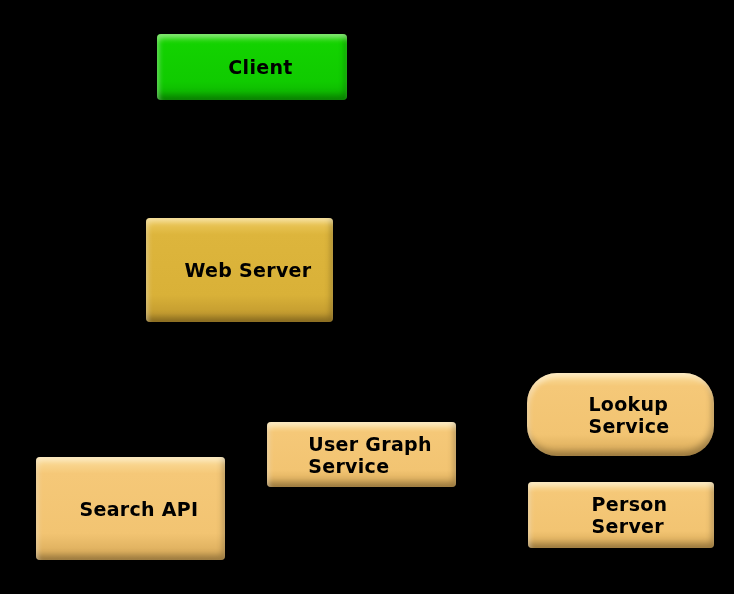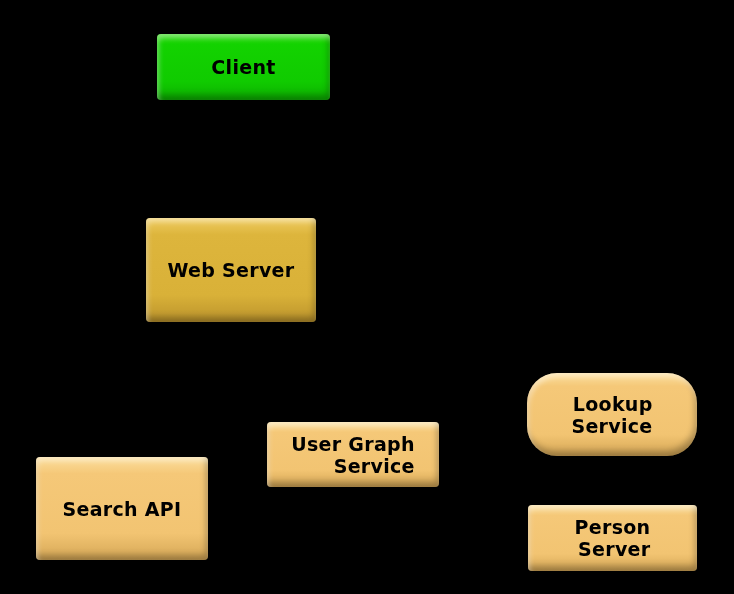--- a/index.html
+++ b/index.html
@@ -13,51 +13,52 @@
     height: 594px;
     background: #000000;
     overflow: hidden;
     font-family: "DejaVu Sans", sans-serif;
   }
   .node {
     position: absolute;
     display: flex;
     align-items: center;
     justify-content: center;
-    text-align: right;
+    text-align: left;
     color: #000000;
     font-weight: 700;
     font-size: 19px;
     line-height: 22px;
     letter-spacing: 0.3px;
     border-radius: 4px;
     box-shadow:
       inset 2px 4px 5px rgba(255, 255, 255, 0.40),
       inset -2px -5px 6px rgba(0, 0, 0, 0.28),
       0 4px 7px rgba(0, 0, 0, 0.65);
+    padding-left: 17px;
   }
   .node .label {
     white-space: pre-line;
     padding: 0 8px;
   }
   .fill-green {
     background: linear-gradient(180deg, #33da18 0%, #13d200 16%, #10cb00 72%, #0db000 100%);
   }
   .fill-gold {
     background: linear-gradient(180deg, #f0cd62 0%, #ddb53c 16%, #d9b138 74%, #bb932c 100%);
   }
   .fill-tan {
     background: linear-gradient(180deg, #fbdf9e 0%, #f5c878 16%, #f2c472 74%, #d5a756 100%);
   }
   .node-client             { left: 157px; top: 34px;  width: 173px; height: 66px;  }
   .node-web-server         { left: 146px; top: 218px; width: 170px; height: 104px; }
   .node-search-api         { left: 36px;  top: 457px; width: 172px; height: 103px; }
   .node-user-graph-service { left: 267px; top: 422px; width: 172px; height: 65px;  }
   .node-lookup-service     { left: 527px; top: 373px; width: 170px; height: 83px; border-radius: 30px;  }
-  .node-person-server      { left: 528px; top: 505px; width: 169px; height: 66px;  }
+  .node-person-server      { left: 528px; top: 482px; width: 169px; height: 66px;  }
 </style>
 </head>
 <body>
 
 <div class="stage">
 
   <div class="node fill-green node-client">
     <span class="label">Client</span>
   </div>
 

